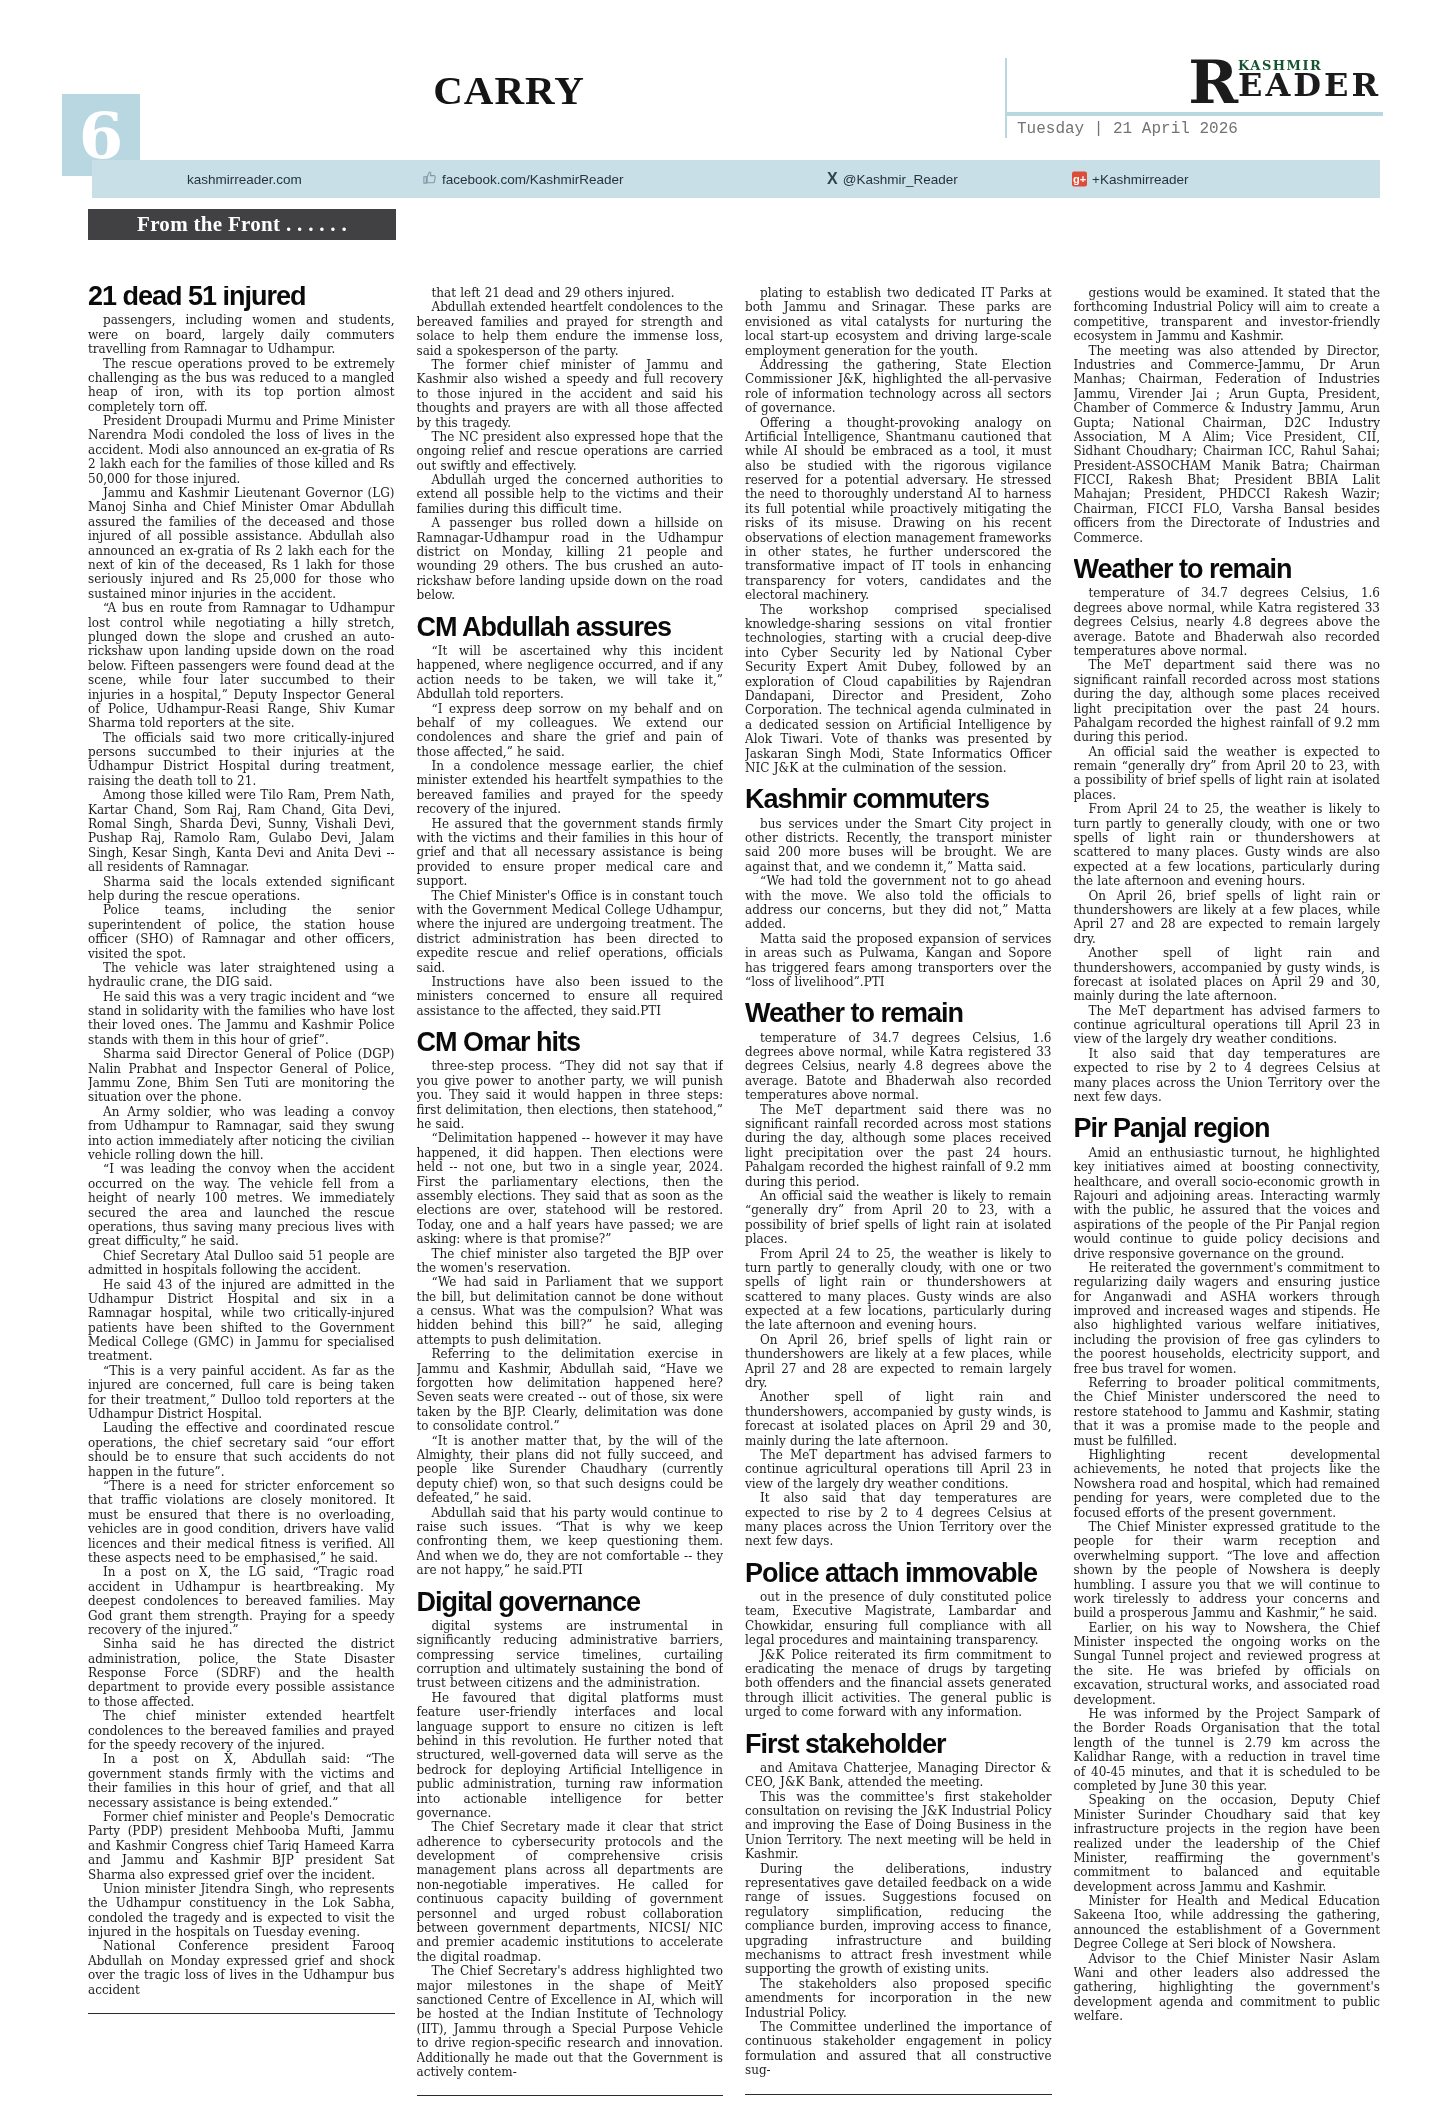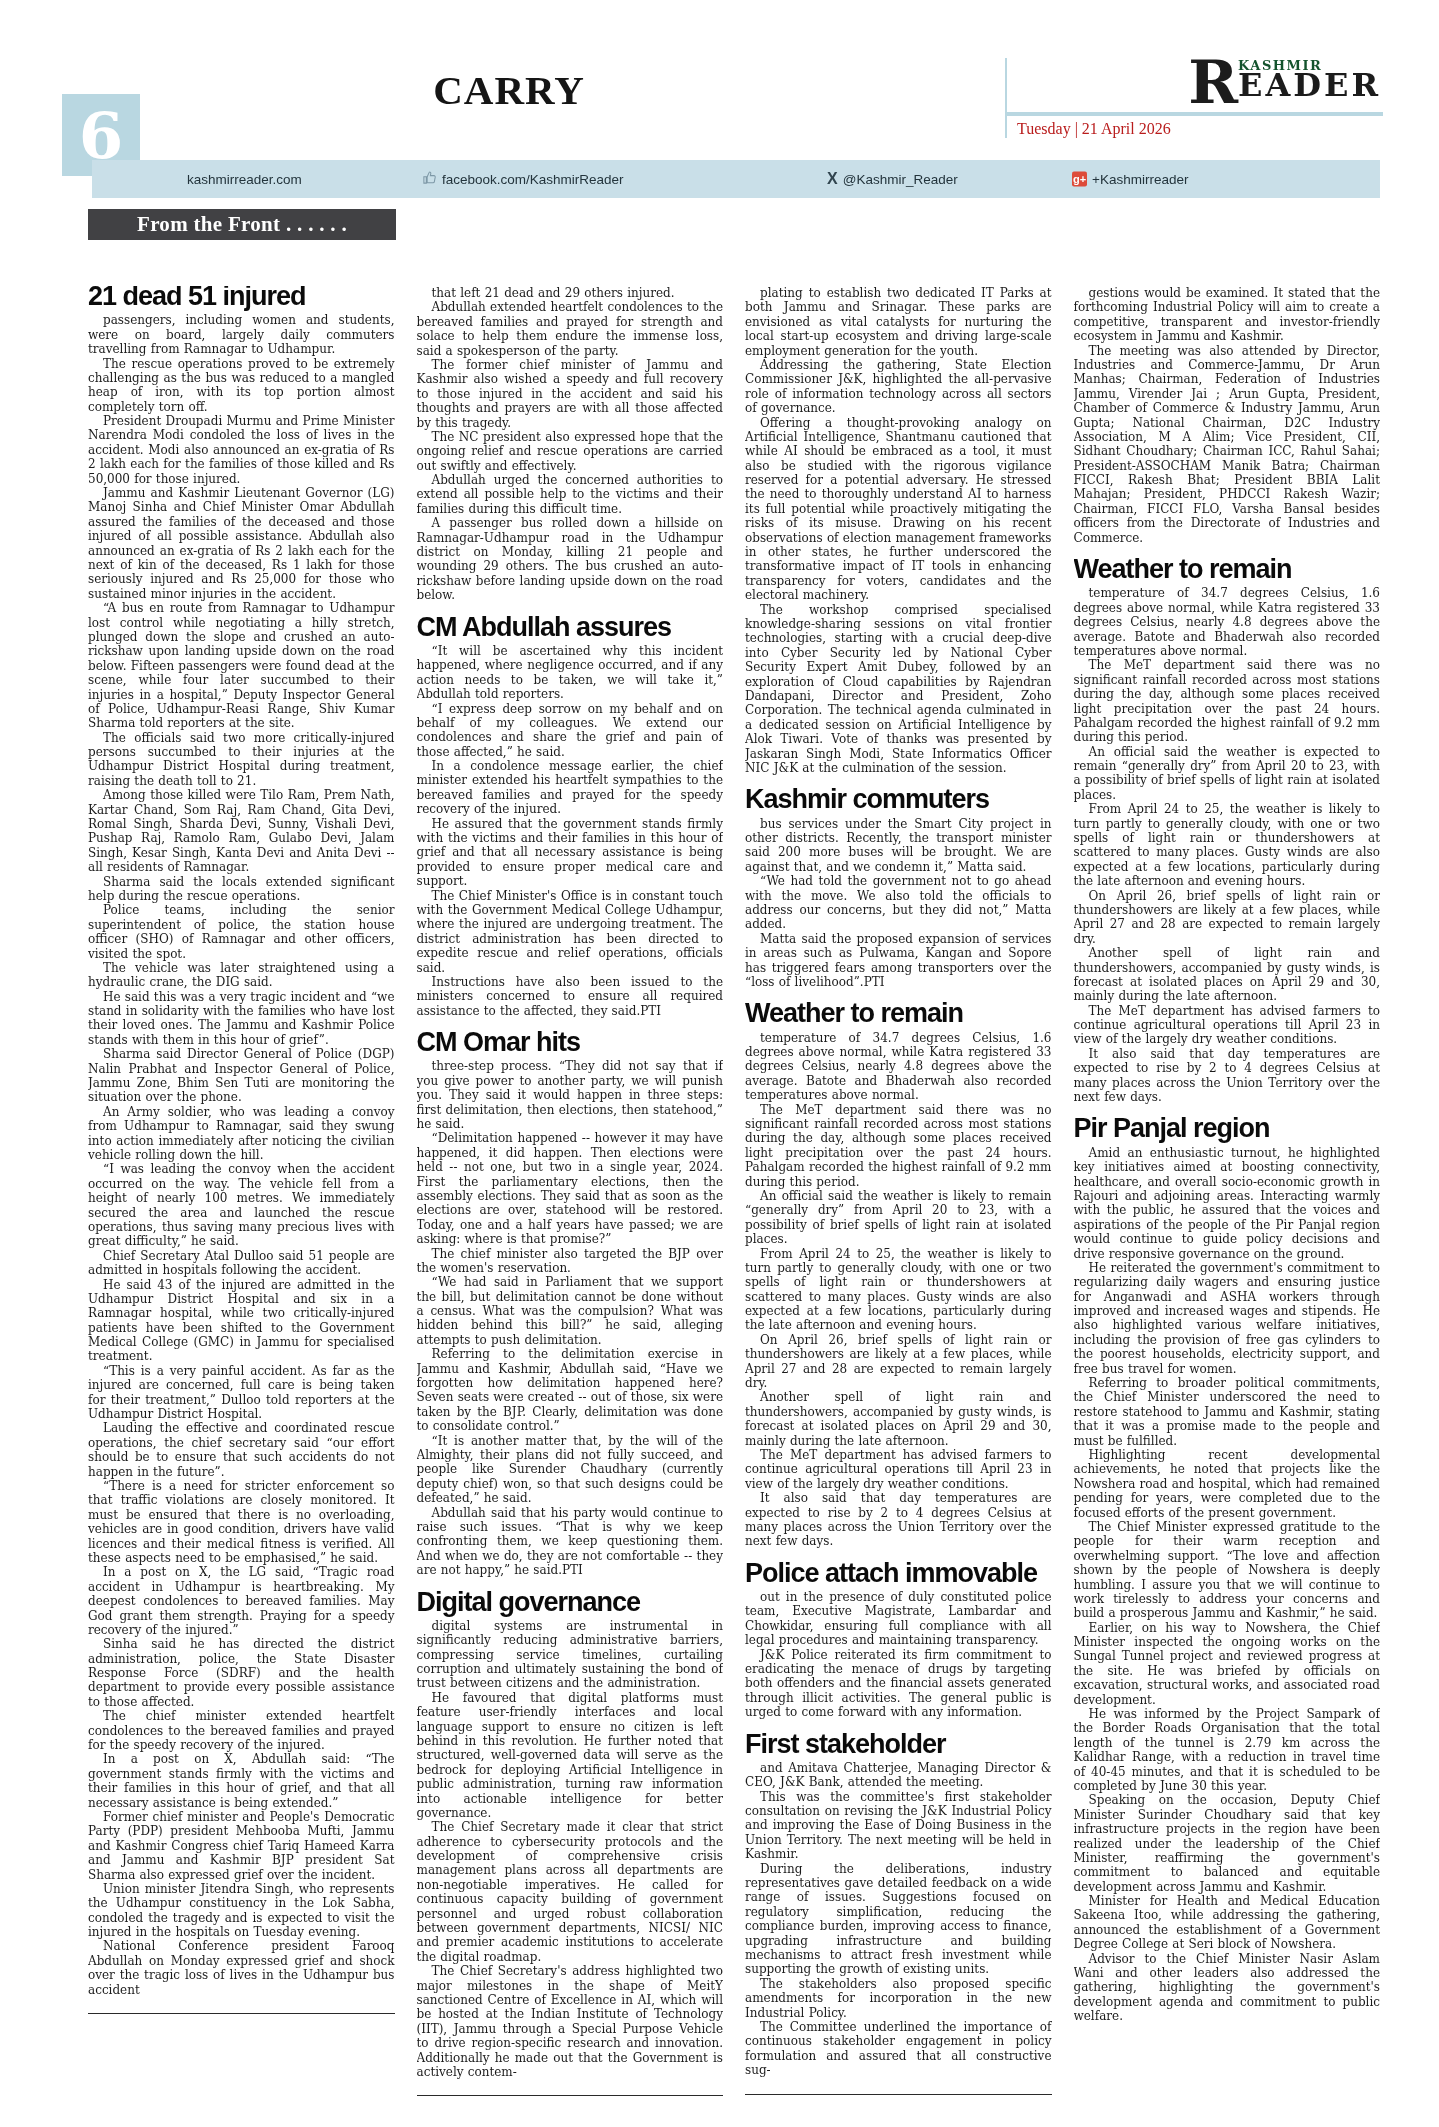--- a/index.html
+++ b/index.html
@@ -24,21 +24,21 @@
   .masthead{
     position:absolute;left:1005px;top:58px;width:376px;
     border-left:2px solid #b9d7e1;padding-left:0;
   }
   .logo{display:flex;justify-content:flex-end;align-items:flex-start;padding-right:2px;}
   .logo .bigR{font-family:"DejaVu Serif",serif;font-weight:bold;font-size:60px;line-height:.82;color:#1c1c1c;}
   .logo .rest{display:flex;flex-direction:column;align-items:flex-start;}
   .logo .kashmir{font-family:"DejaVu Serif",serif;font-weight:bold;font-size:13px;letter-spacing:1.5px;color:#14532d;}
   .logo .eader{font-family:"DejaVu Serif",serif;font-weight:bold;font-size:32px;line-height:.8;letter-spacing:3px;color:#1c1c1c;}
   .mast-line{height:4px;background:#b9d7e1;margin:5px 0 4px;}
-  .mast-date{font-family:Liberation Serif, serif;font-size:16px;color:#b91c1c;padding-left:10px;}
+  .mast-date{font-family:Liberation Mono, monospace;font-size:16px;color:#737373;padding-left:10px;}
   .social-bar{
     position:absolute;left:92px;top:160px;width:1288px;height:38px;background:#c9dfe8;
   }
   .social-item{
     position:absolute;top:50%;transform:translateY(-50%);
     font-family:"Liberation Sans",sans-serif;font-size:13.5px;color:#23343c;
     display:flex;align-items:center;gap:5px;white-space:nowrap;
   }
   .si-web{left:95px;}  .si-fb{left:330px;justify-content:flex-end;}  .si-x{left:735px;}  .si-gp{left:980px;}
   .x-glyph{font-family:"Liberation Sans",sans-serif;font-weight:bold;font-size:16px;color:#31454f;}

